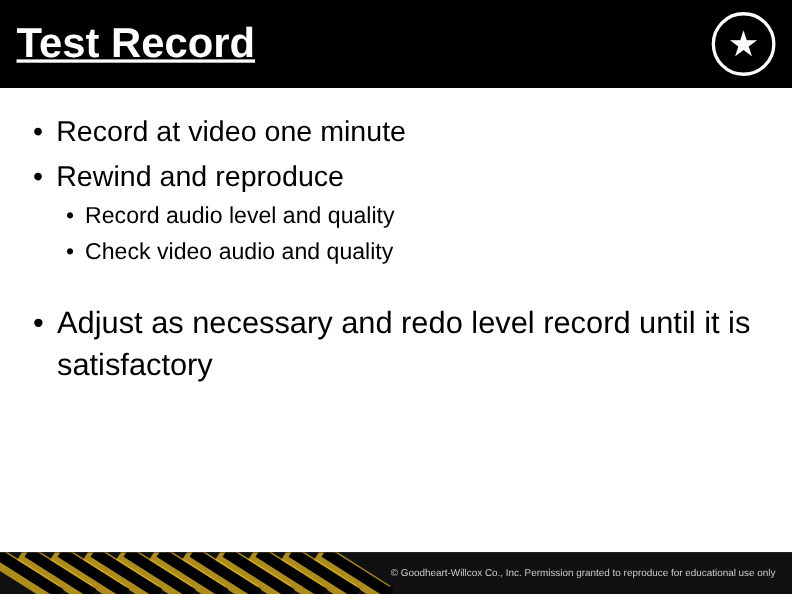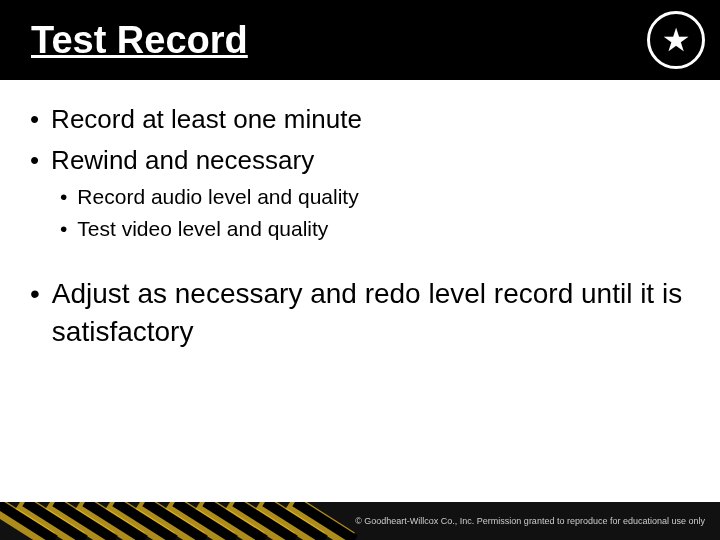--- a/index.html
+++ b/index.html
@@ -33,21 +33,20 @@
       position: relative;
       flex-shrink: 0;
     }
 
     .header-title {
       color: #ffffff;
       font-size: 38px;
       font-weight: bold;
       text-decoration: underline;
       font-family: Arial, sans-serif;
-      margin-left: 16px;
     }
 
     
     .star-badge {
       position: absolute;
       right: 15px;
       top: 50%;
       transform: translateY(-50%);
       width: 58px;
       height: 58px;
@@ -180,36 +179,36 @@
       <span class="star-icon">★</span>
     </div>
   </div>
 
   <div class="content">
 
     <ul class="bullet-list-main">
 
       <li>
         <span class="bullet-dot">•</span>
-        <span>Record at least one minute</span>
+        <span>Record at video one minute</span>
       </li>
 
       <li style="flex-direction: column;">
         <div style="display:flex;align-items:flex-start;">
           <span class="bullet-dot">•</span>
-          <span>Rewind and necessary</span>
+          <span>Rewind and reproduce</span>
         </div>
         <ul class="sub-bullet-list">
           <li>
             <span class="sub-bullet-dot">•</span>
             <span>Record audio level and quality</span>
           </li>
           <li>
             <span class="sub-bullet-dot">•</span>
-            <span>Test video level and quality</span>
+            <span>Check video audio and quality</span>
           </li>
         </ul>
       </li>
     </ul>
 
     <div class="big-bullet">
       <span class="big-bullet-dot">•</span>
       <span class="big-bullet-text">Adjust as necessary and redo level record until it is satisfactory</span>
     </div>
 

